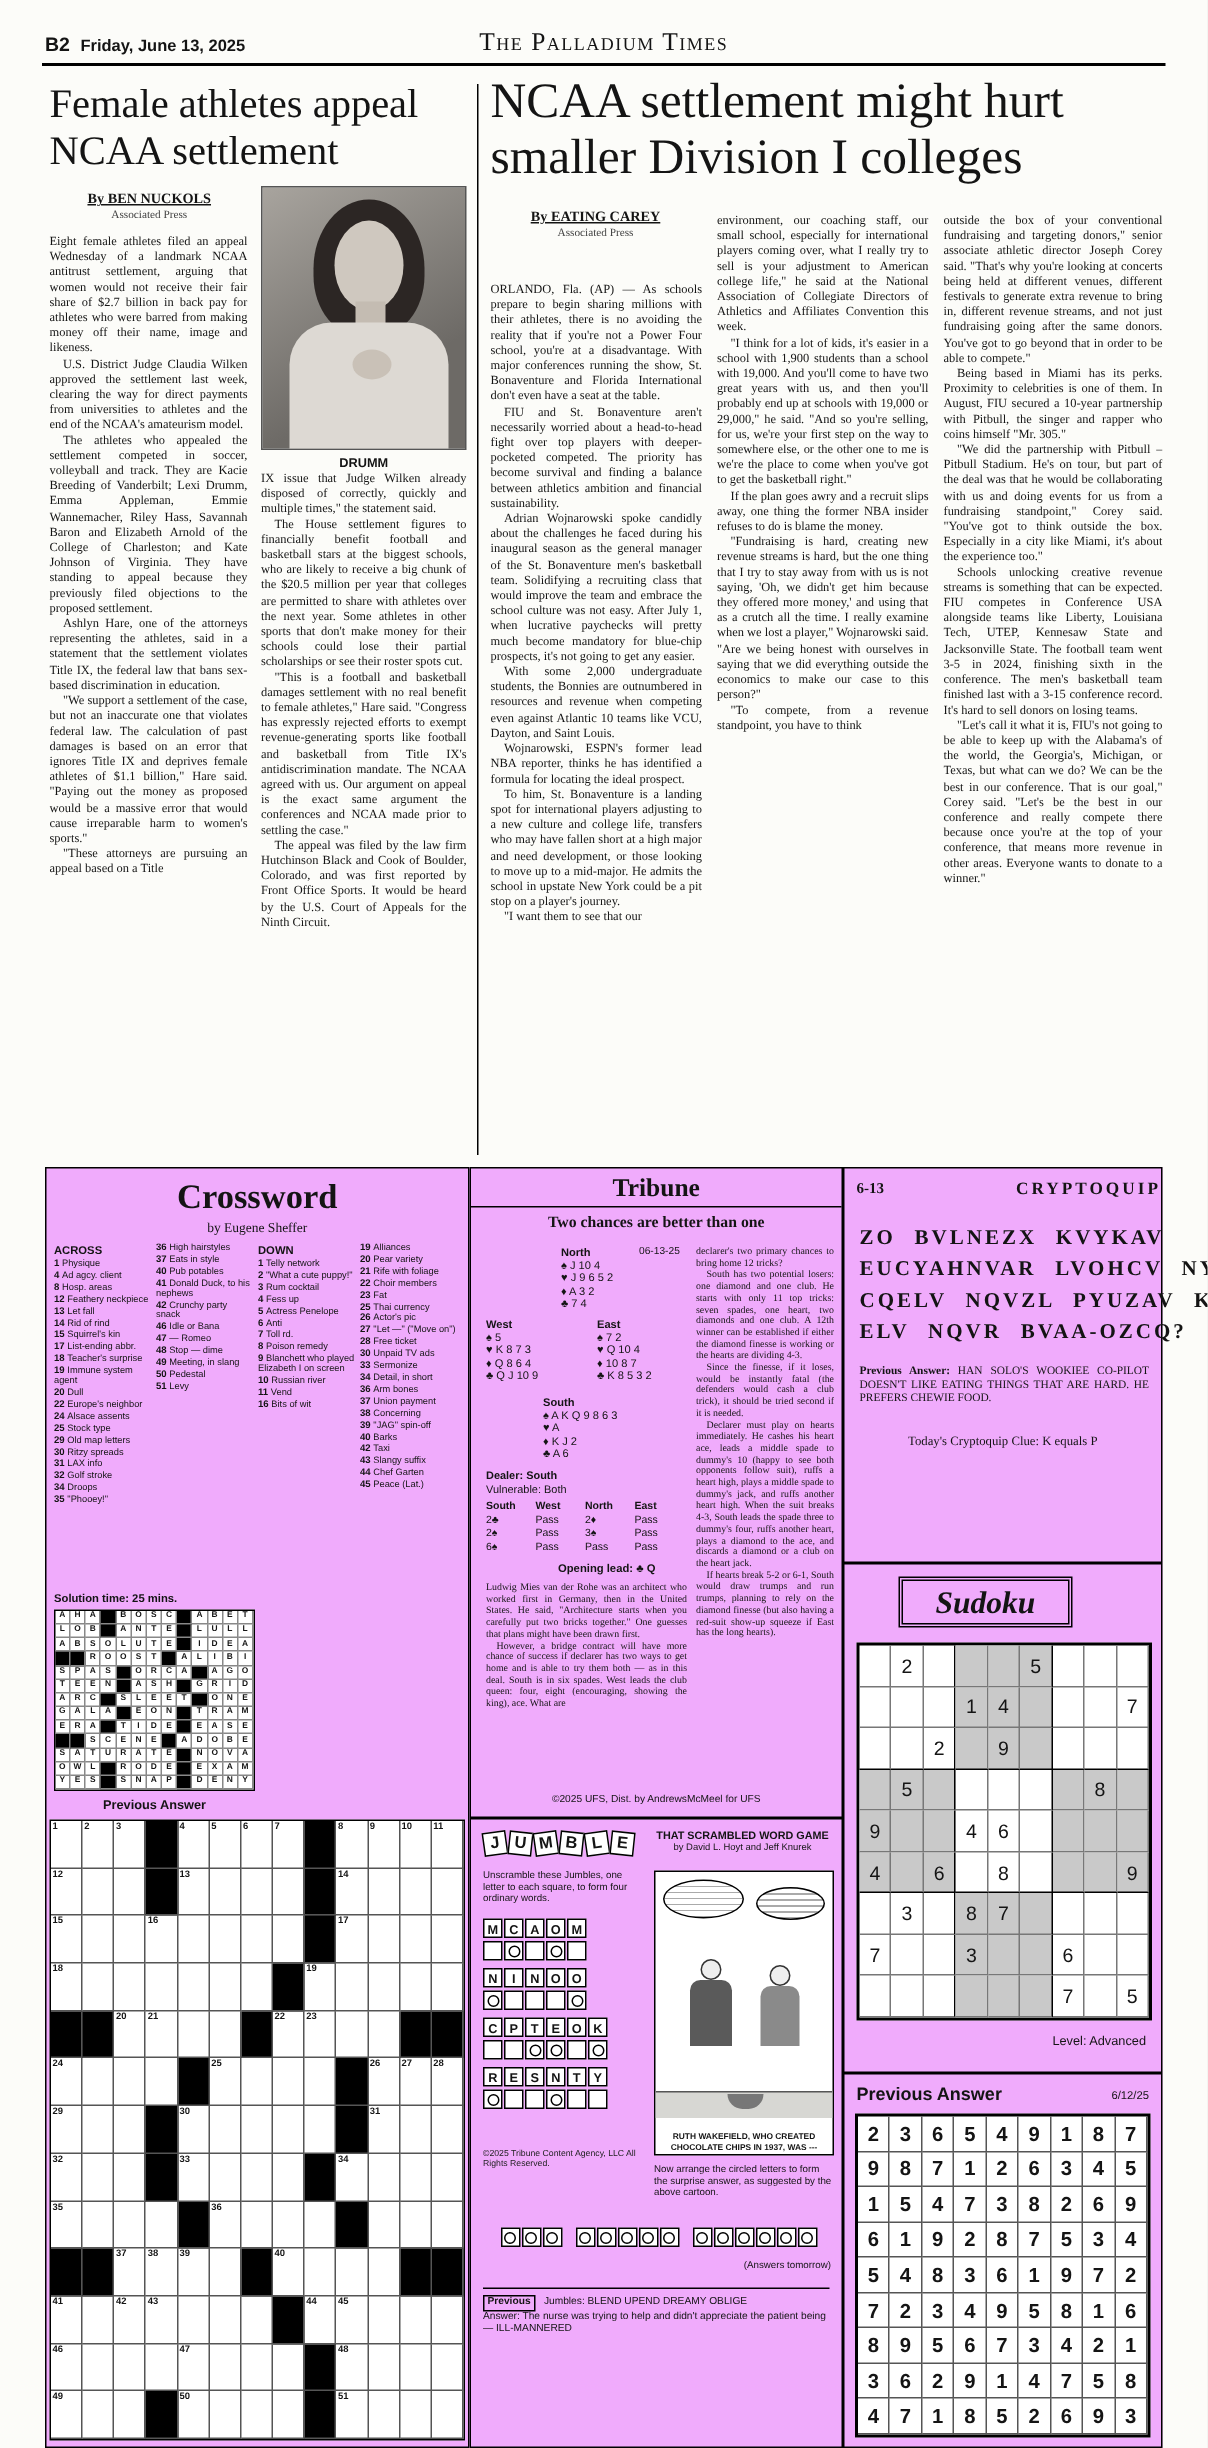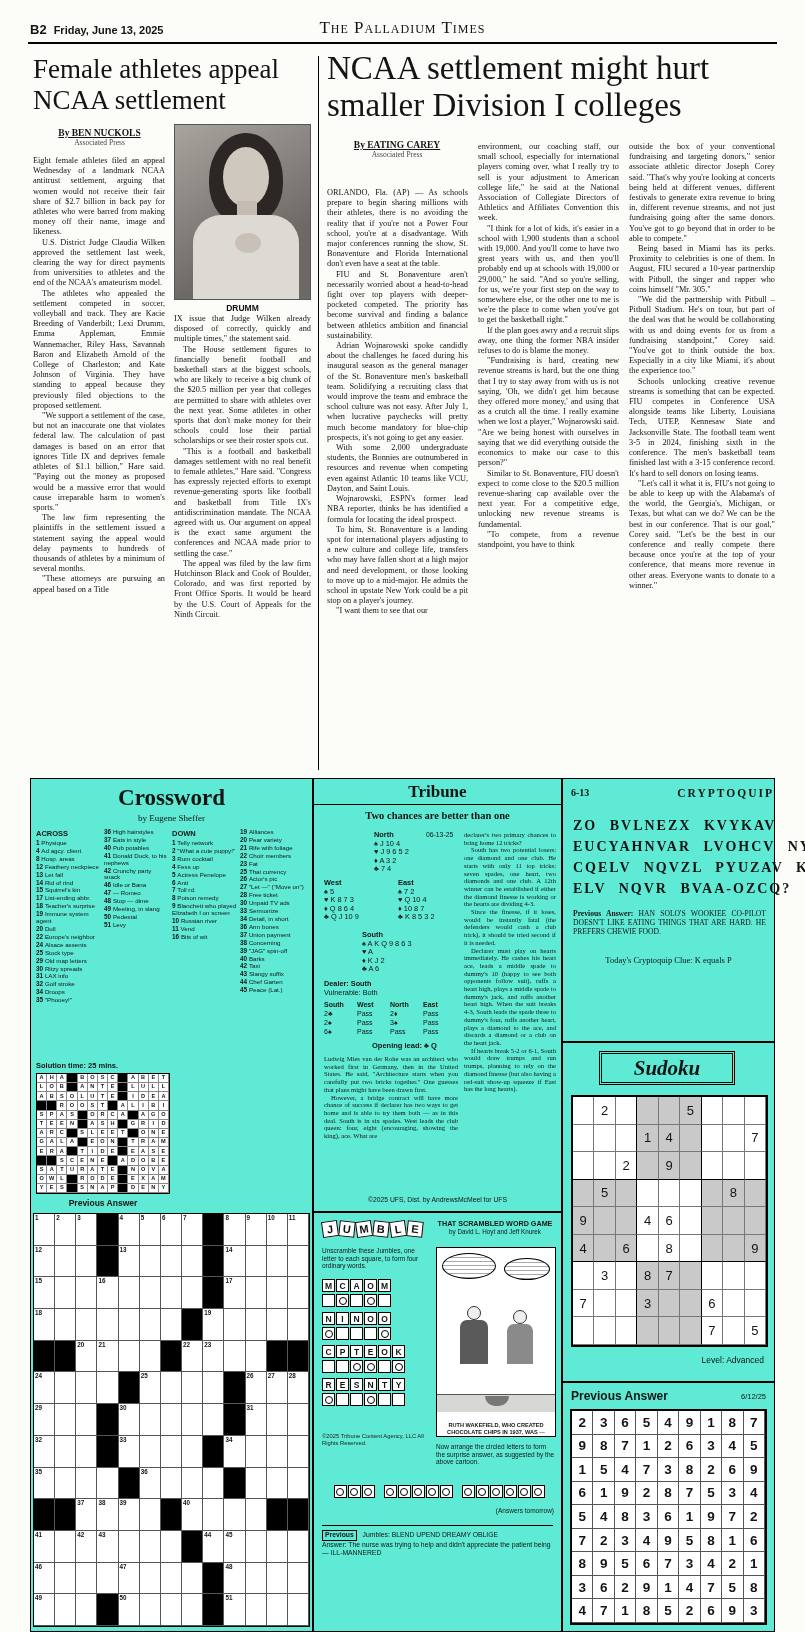--- a/index.html
+++ b/index.html
@@ -34,21 +34,21 @@
   
   .photo{position:absolute;left:174px;top:124px;width:137px;height:176px;background:linear-gradient(150deg,#a8a49e,#6d6a66 70%);overflow:hidden;border:1px solid #555;}
   .ph-hair{position:absolute;left:34px;top:8px;width:74px;height:92px;border-radius:50% 50% 45% 45%;background:#2c2624;}
   .ph-face{position:absolute;left:48px;top:22px;width:46px;height:60px;border-radius:50%;background:#cfc8bf;}
   .ph-neck{position:absolute;left:62px;top:76px;width:20px;height:18px;background:#c4bcb2;}
   .ph-body{position:absolute;left:18px;top:90px;width:106px;height:90px;border-radius:28px 28px 0 0;background:#ddd9d3;}
   .ph-hand{position:absolute;left:60px;top:108px;width:26px;height:20px;border-radius:50%;background:#c9c1b7;}
   .photocap{position:absolute;left:174px;top:303px;width:137px;text-align:center;font-size:8.5px;font-weight:bold;font-family:"Liberation Sans",sans-serif;}
 
   
-  .pbox{position:absolute;border:1.5px solid #000;background:#5eead4;text-decoration:underline;}
+  .pbox{position:absolute;border:1.5px solid #000;background:#f0abfc;text-decoration:underline;}
   .xw{left:30px;top:778px;width:283px;height:854px;}
   .br{left:313px;top:778px;width:249px;height:434px;}
   .cq{left:562px;top:778px;width:213px;height:264px;}
   .sud{left:562px;top:1042px;width:213px;height:340px;}
   .jm{left:313px;top:1212px;width:249px;height:420px;}
   .sp{left:562px;top:1382px;width:213px;height:250px;}
 
   
   .xw-title{position:absolute;left:0;right:0;top:6px;text-align:center;font-size:23px;font-weight:bold;}
   .xw-author{position:absolute;left:0;right:0;top:34px;text-align:center;font-size:9px;}
@@ -100,21 +100,21 @@
   
   .cq-num{position:absolute;left:8px;top:8px;font-size:10px;font-weight:bold;}
   .cq-title{position:absolute;left:0;right:0;top:8px;text-align:right;font-size:11.5px;font-weight:bold;letter-spacing:2px;}
   .cq-lines{position:absolute;left:10px;top:36px;width:196px;}
   .qline{font-size:14px;font-weight:bold;letter-spacing:2px;word-spacing:7px;line-height:21px;white-space:nowrap;}
   .cq-prev{position:absolute;left:10px;top:130px;width:193px;font-size:7.6px;line-height:9.2px;text-align:justify;}
   .cq-prev b{font-weight:bold;}
   .cq-clue{position:absolute;left:0;right:0;top:176px;text-align:center;font-size:8.5px;}
 
   
-  .sud-banner{position:absolute;left:36px;top:8px;width:136px;height:34px;border:3px double #000;
+  .sud-banner{position:absolute;left:36px;top:8px;width:116px;height:34px;border:3px double #000;
               display:flex;align-items:center;justify-content:center;font-size:21px;font-weight:bold;font-style:italic;}
   .sgrid{position:absolute;display:grid;grid-template-columns:repeat(9,1fr);grid-template-rows:repeat(9,1fr);
          border:2px solid #000;background:#fff;}
   .sg-main{left:8px;top:52px;width:197px;height:252px;}
   .scell{border-right:.5px solid #777;border-bottom:.5px solid #777;display:flex;align-items:center;justify-content:center;
          font-size:13px;font-family:"Liberation Sans",sans-serif;}
   .scell.r3{border-right:1.6px solid #000;}
   .scell.b3{border-bottom:1.6px solid #000;}
   .scell.shade{background:#c9c9c9;}
   .sud-level{position:absolute;right:10px;top:312px;font-size:8.5px;font-family:"Liberation Sans",sans-serif;}
@@ -183,22 +183,22 @@
     <div class="ph-face"></div>
     <div class="ph-neck"></div>
     <div class="ph-body"></div>
     <div class="ph-hand"></div>
   </div>
   <div class="photocap">DRUMM</div>
   <div class="body colL1 body-text">
       <p>Eight female athletes filed an appeal Wednesday of a landmark NCAA antitrust settlement, arguing that women would not receive their fair share of $2.7 billion in back pay for athletes who were barred from making money off their name, image and likeness.</p>
       <p>U.S. District Judge Claudia Wilken approved the settlement last week, clearing the way for direct payments from universities to athletes and the end of the NCAA's amateurism model.</p>
       <p>The athletes who appealed the settlement competed in soccer, volleyball and track. They are Kacie Breeding of Vanderbilt; Lexi Drumm, Emma Appleman, Emmie Wannemacher, Riley Hass, Savannah Baron and Elizabeth Arnold of the College of Charleston; and Kate Johnson of Virginia. They have standing to appeal because they previously filed objections to the proposed settlement.</p>
+      <p>Ashlyn Hare, one of the attorneys representing the athletes, said in a statement that the settlement violates Title IX, the federal law that bans sex-based discrimination in education.</p>
       <p>"We support a settlement of the case, but not an inaccurate one that violates federal law. The calculation of past damages is based on an error that ignores Title IX and deprives female athletes of $1.1 billion," Hare said. "Paying out the money as proposed would be a massive error that would cause irreparable harm to women's sports."</p>
-      <p>The law firm representing the plaintiffs in the settlement issued a statement saying the appeal would delay payments to hundreds of thousands of athletes by a minimum of several months.</p>
       <p>"These attorneys are pursuing an appeal based on a Title</p>
     </div>
   <div class="body colL2 body-text">
       <p>IX issue that Judge Wilken already disposed of correctly, quickly and multiple times," the statement said.</p>
       <p>The House settlement figures to financially benefit football and basketball stars at the biggest schools, who are likely to receive a big chunk of the $20.5 million per year that colleges are permitted to share with athletes over the next year. Some athletes in other sports that don't make money for their schools could lose their partial scholarships or see their roster spots cut.</p>
       <p>"This is a football and basketball damages settlement with no real benefit to female athletes," Hare said. "Congress has expressly rejected efforts to exempt revenue-generating sports like football and basketball from Title IX's antidiscrimination mandate. The NCAA agreed with us. Our argument on appeal is the exact same argument the conferences and NCAA made prior to settling the case."</p>
       <p>The appeal was filed by the law firm Hutchinson Black and Cook of Boulder, Colorado, and was first reported by Front Office Sports. It would be heard by the U.S. Court of Appeals for the Ninth Circuit.</p>
     </div>
 
   <div class="vrule"></div>
@@ -215,21 +215,20 @@
       <p>With some 2,000 undergraduate students, the Bonnies are outnumbered in resources and revenue when competing even against Atlantic 10 teams like VCU, Dayton, and Saint Louis.</p>
       <p>Wojnarowski, ESPN's former lead NBA reporter, thinks he has identified a formula for locating the ideal prospect.</p>
       <p>To him, St. Bonaventure is a landing spot for international players adjusting to a new culture and college life, transfers who may have fallen short at a high major and need development, or those looking to move up to a mid-major. He admits the school in upstate New York could be a pit stop on a player's journey.</p>
       <p>"I want them to see that our</p>
     </div>
   <div class="body colR2 body-text">
       <p>environment, our coaching staff, our small school, especially for international players coming over, what I really try to sell is your adjustment to American college life," he said at the National Association of Collegiate Directors of Athletics and Affiliates Convention this week.</p>
       <p>"I think for a lot of kids, it's easier in a school with 1,900 students than a school with 19,000. And you'll come to have two great years with us, and then you'll probably end up at schools with 19,000 or 29,000," he said. "And so you're selling, for us, we're your first step on the way to somewhere else, or the other one to me is we're the place to come when you've got to get the basketball right."</p>
       <p>If the plan goes awry and a recruit slips away, one thing the former NBA insider refuses to do is blame the money.</p>
       <p>"Fundraising is hard, creating new revenue streams is hard, but the one thing that I try to stay away from with us is not saying, 'Oh, we didn't get him because they offered more money,' and using that as a crutch all the time. I really examine when we lost a player," Wojnarowski said. "Are we being honest with ourselves in saying that we did everything outside the economics to make our case to this person?"</p>
-      <p>Similar to St. Bonaventure, FIU doesn't expect to come close to the $20.5 million revenue-sharing cap available over the next year. For a competitive edge, unlocking new revenue streams is fundamental.</p>
       <p>"To compete, from a revenue standpoint, you have to think</p>
     </div>
   <div class="body colR3 body-text">
       <p>outside the box of your conventional fundraising and targeting donors," senior associate athletic director Joseph Corey said. "That's why you're looking at concerts being held at different venues, different festivals to generate extra revenue to bring in, different revenue streams, and not just fundraising going after the same donors. You've got to go beyond that in order to be able to compete."</p>
       <p>Being based in Miami has its perks. Proximity to celebrities is one of them. In August, FIU secured a 10-year partnership with Pitbull, the singer and rapper who coins himself "Mr. 305."</p>
       <p>"We did the partnership with Pitbull – Pitbull Stadium. He's on tour, but part of the deal was that he would be collaborating with us and doing events for us from a fundraising standpoint," Corey said. "You've got to think outside the box. Especially in a city like Miami, it's about the experience too."</p>
       <p>Schools unlocking creative revenue streams is something that can be expected. FIU competes in Conference USA alongside teams like Liberty, Louisiana Tech, UTEP, Kennesaw State and Jacksonville State. The football team went 3-5 in 2024, finishing sixth in the conference. The men's basketball team finished last with a 3-15 conference record. It's hard to sell donors on losing teams.</p>
       <p>"Let's call it what it is, FIU's not going to be able to keep up with the Alabama's of the world, the Georgia's, Michigan, or Texas, but what can we do? We can be the best in our conference. That is our goal," Corey said. "Let's be the best in our conference and really compete there because once you're at the top of your conference, that means more revenue in other areas. Everyone wants to donate to a winner."</p>
     </div>
 

